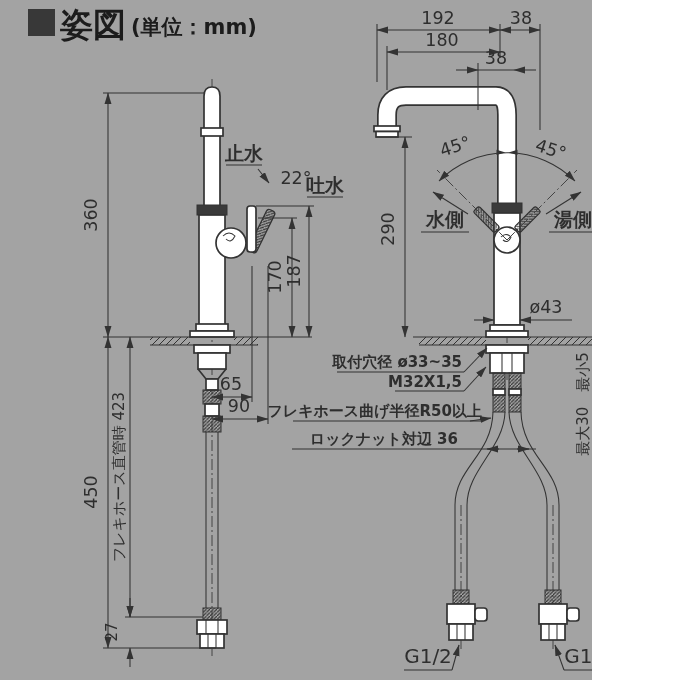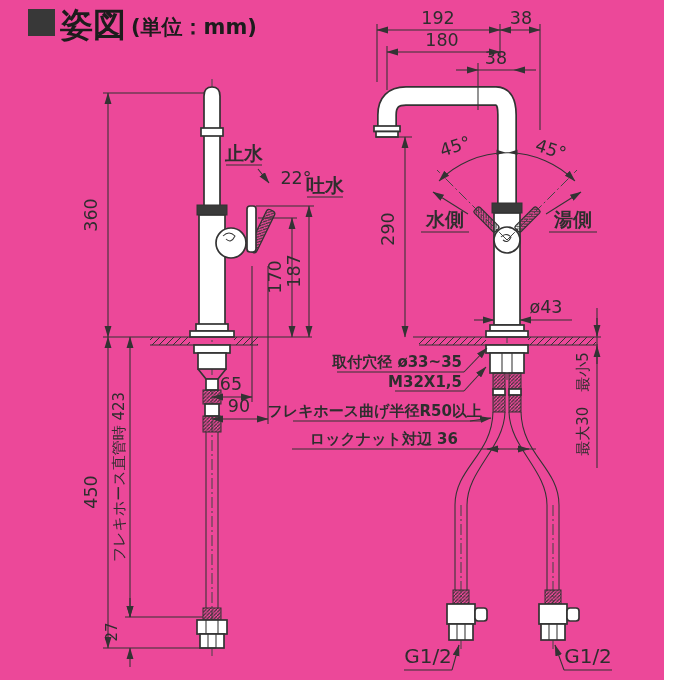--- a/index.html
+++ b/index.html
@@ -1,16 +1,16 @@
 <!DOCTYPE html>
 <html><head>
 <meta charset="utf-8">
 <style>
   html,body{margin:0;padding:0;background:#fff;}
-  .page{position:relative;width:664px;height:680px;background:#ec4899;overflow:hidden;
+  .page{position:relative;width:592px;height:680px;background:#a3a3a3;overflow:hidden;
         font-family:"DejaVu Sans",sans-serif;}
   svg{position:absolute;left:0;top:0;}
   svg text{fill:#2e2e2e;font-family:"DejaVu Sans",sans-serif;}
   .ln{stroke:#333;stroke-width:1.7;fill:none;}
   .lnw{stroke:#333;stroke-width:1.7;fill:#fff;}
   .thin{stroke:#333;stroke-width:1.05;fill:none;}
   .cl{stroke:#444;stroke-width:1;fill:none;stroke-dasharray:11 3 2 3;}
   .dk{fill:#3a3a3a;stroke:#333;stroke-width:1;}
   .dimtxt{font-size:17.5px;font-weight:500;}
   .dimtxt-s{font-size:15px;font-weight:500;}

